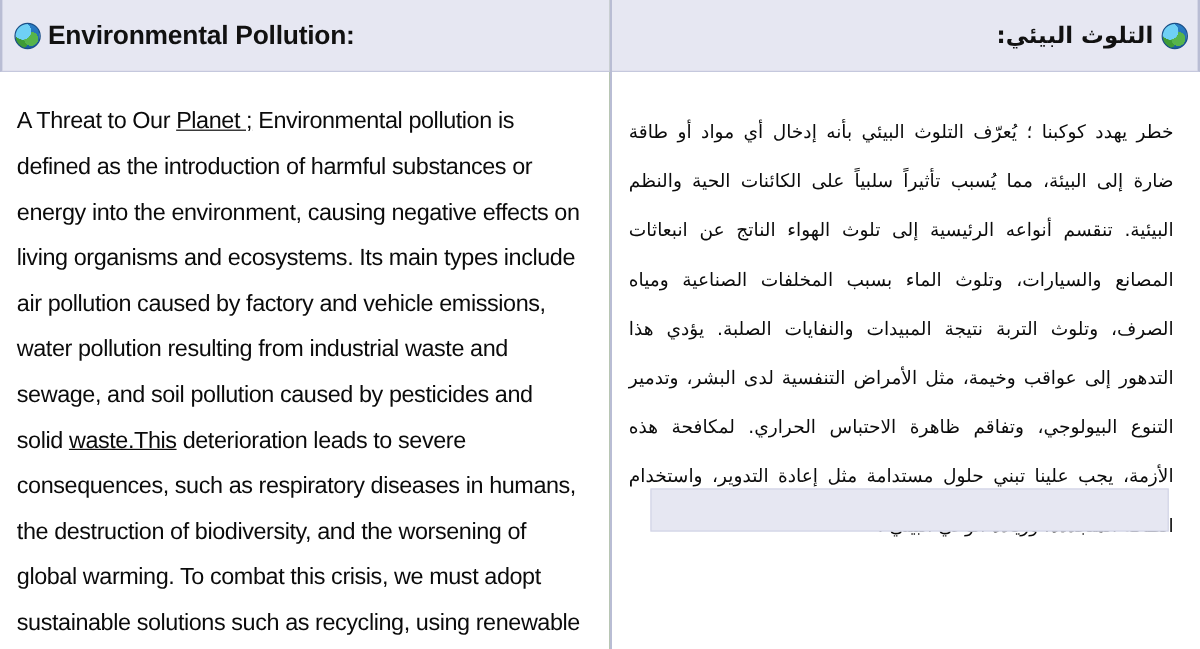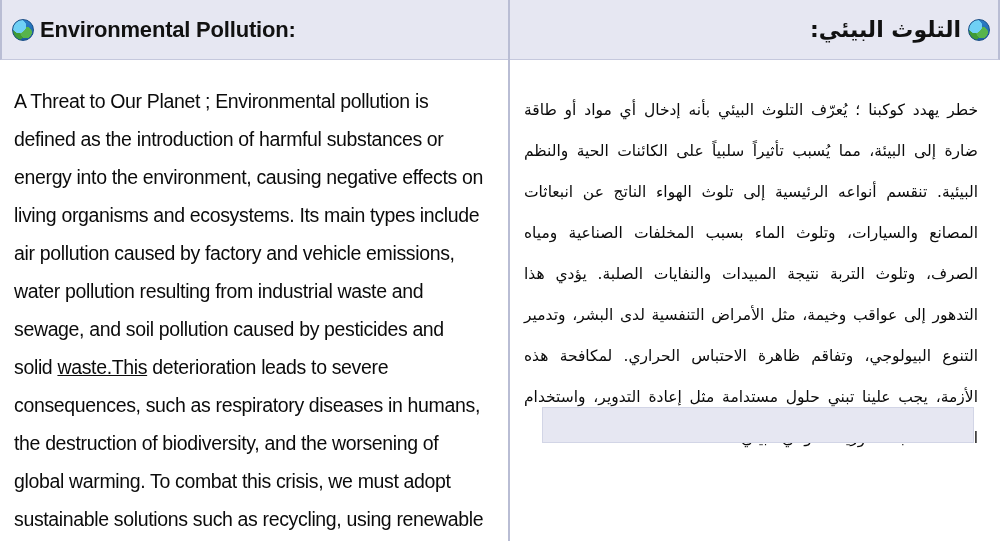--- a/index.html
+++ b/index.html
@@ -82,36 +82,37 @@
     font-family: "Liberation Sans", sans-serif;
     font-weight: bold;
     font-size: 22px;
     color: #111111;
     margin-left: 6px;
     letter-spacing: -0.2px;
   }
   .title-ar {
     font-family: "DejaVu Sans", sans-serif;
     font-weight: bold;
-    font-size: 22px;
+    font-size: 19px;
     color: #111111;
     margin-right: 7px;
     direction: rtl;
   }
   
   .body-en {
     padding: 22px 24px 0 14px;
     font-family: "Liberation Sans", sans-serif;
     font-size: 19.5px;
     line-height: 38px;
     color: #0b0b0b;
     letter-spacing: -0.35px;
     text-align: left;
   }
   .body-en .u-link {
+    text-decoration: underline;
   }
   .body-en .u-plain {
     text-decoration: underline;
   }
   .body-ar {
     padding: 30px 22px 0 14px;
     direction: rtl;
     text-align: justify;
     text-align-last: right;
     font-family: "DejaVu Sans", sans-serif;

